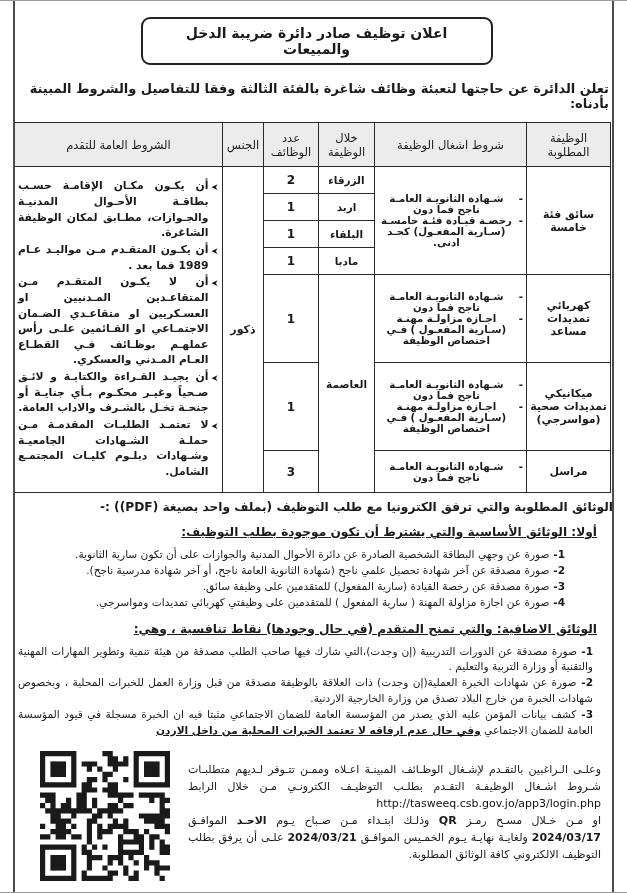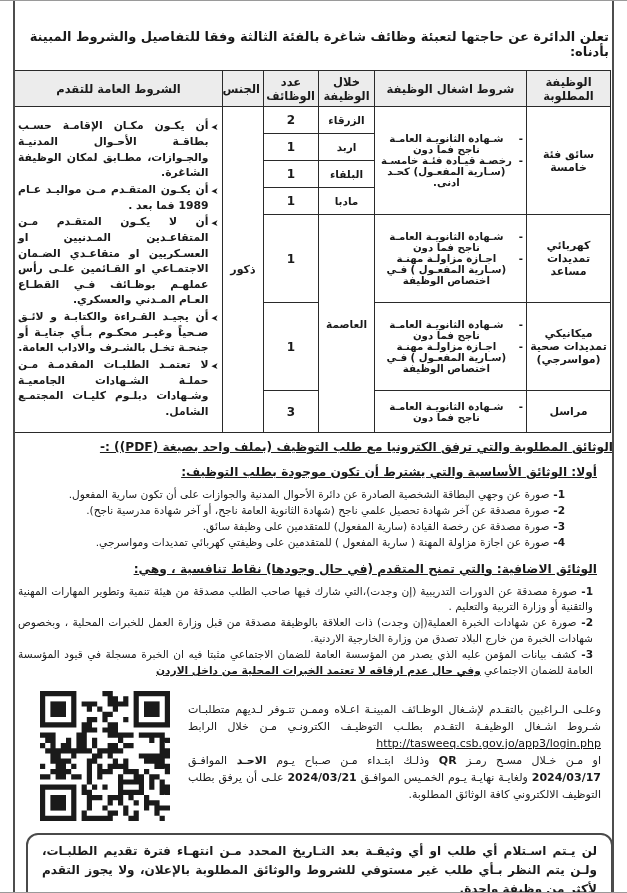--- a/index.html
+++ b/index.html
@@ -15,60 +15,61 @@
   .page::before { content:""; position:absolute; top:0; bottom:0; right:13px; width:2px; background:#4d4d4d; }
 
   .title-box {
     width:352px; margin:4px auto 0 auto; border:2px solid #222; border-radius:9px;
     padding:6px 10px; text-align:center; font-weight:bold; font-size:14px;
   }
   .intro { margin:16px 8px 0 6px; font-weight:bold; font-size:13px; }
 
   table.jobs { border-collapse:collapse; margin:11px 6px 0 auto; width:596px; table-layout:fixed; }
   table.jobs th, table.jobs td { border:1px solid #2a2a2a; vertical-align:middle; padding:2px 3px; }
-  table.jobs th { background:#ececec; font-size:11.5px; font-weight:bold; height:36px; }
+  table.jobs th { background:#ececec; font-size:11.5px; font-weight:normal; height:44px; }
   td.job-title { font-weight:bold; font-size:11px; text-align:center; }
   td.loc { font-size:10.5px; font-weight:bold; text-align:center; height:27px;margin-top:12px; }
   td.cnt { font-size:12px; font-weight:bold; text-align:center; }
   td.gender { font-size:11px; font-weight:bold; text-align:center; }
   td.cond-cell { font-size:10.2px; font-weight:bold; padding:3px 6px; }
   .cond-item { display:flex; gap:4px; text-align:center; }
   .cond-item .dash { flex:0 0 auto; }
   .cond-item .ct { flex:1; text-align:center; }
   td.general-cell { font-size:10.8px; font-weight:bold; padding:4px 5px; vertical-align:top; }
   .gen-item { display:flex; gap:3px; text-align:justify; margin-bottom:1px; line-height:1.45; }
   .gen-item .arrow { flex:0 0 auto; display:inline-block; transform:scaleX(-1); font-size:9px; padding-top:3px; }
   .gen-item .gt { flex:1; }
 
-  .sec-heading { margin:7px 4px 0 0; font-weight:bold; font-size:12.2px; text-decoration:underline; }
+  .sec-heading { margin:7px 4px 0 0; font-weight:bold; font-size:12.2px; }
   .sub-heading { margin:11px 20px 0 0; font-weight:bold; font-size:12.2px; text-decoration:underline; }
 
   ol.docs { margin:8px 52px 0 30px; font-size:10.6px; list-style:none; counter-reset:doc; }
   ol.docs li { counter-increment:doc; line-height:1.5; text-align:justify; }
   ol.docs li::before { content:counter(doc) "- "; font-weight:bold; }
   ol.docs.wide { margin:8px 24px 0 2px; }
   .emph { font-weight:bold; text-decoration:underline; }
 
   .apply-row { display:flex; margin:10px 16px 0 22px; gap:18px; align-items:flex-start; }
   .apply-text { flex:1; font-size:11px; text-align:justify; line-height:1.55; padding-top:12px; }
   .apply-text .b { font-weight:bold; }
-  .link { text-decoration:underline; color:#111; direction:ltr; unicode-bidi:embed; }
+  .link { color:#111; direction:ltr; unicode-bidi:embed; }
   .qr-wrap { flex:0 0 132px; padding-top:2px; }
   .qr-wrap svg { display:block; }
 
   .bottom-box {
     margin:12px 4px 0 10px; border:2px solid #4a4a4a; border-radius:12px;
     padding:7px 14px 16px 14px; font-weight:bold; font-size:12px; text-align:justify; line-height:1.6;
   }
 </style>
 </head>
 <body>
 
 <div class="page">
 
+  <div class="title-box">اعلان توظيف صادر دائرة ضريبة الدخل والمبيعات</div>
 
   <p class="intro">تعلن الدائرة عن حاجتها لتعبئة وظائف شاغرة بالفئة الثالثة وفقا للتفاصيل والشروط المبينة بأدناه:</p>
 
   <table class="jobs">
     <colgroup>
       <col style="width:84px">
         <col style="width:152px">
         <col style="width:56px">
       <col style="width:55px">
         <col style="width:41px">
@@ -174,21 +175,21 @@
         </td>
         <td class="cnt">3</td>
       </tr>
     </tbody>
   </table>
 
   <div class="sec-heading">الوثائق المطلوبة  والتي ترفق الكترونيا مع طلب التوظيف (بملف واحد بصيغة (PDF)) :-</div>
 
   <div class="sub-heading">أولا: الوثائق الأساسية والتي يشترط أن تكون موجودة بطلب التوظيف:</div>
   <ol class="docs">
-    <li>صورة عن وجهي البطاقة الشخصية الصادرة عن دائرة الأحوال المدنية والجوازات على أن تكون سارية المفعول.</li>
+    <li>صورة عن وجهي البطاقة الشخصية الصادرة عن دائرة الأحوال المدنية والجوازات على أن تكون سارية الثانوية.</li>
     <li>صورة مصدقة عن آخر شهادة تحصيل علمي ناجح (شهادة الثانوية العامة ناجح، أو آخر شهادة مدرسية ناجح).</li>
     <li>صورة مصدقة عن رخصة القيادة (سارية المفعول) للمتقدمين على وظيفة سائق.</li>
     <li>صورة عن اجازة مزاولة المهنة ( سارية المفعول ) للمتقدمين على وظيفتي كهربائي تمديدات ومواسرجي.</li>
   </ol>
 
   <div class="sub-heading">الوثائق الاضافية:  والتي تمنح المتقدم (في حال وجودها) نقاط تنافسية ، وهي:</div>
   <ol class="docs wide">
     <li><span>صورة مصدقة عن الدورات التدريبية (إن وجدت)،التي شارك فيها صاحب الطلب مصدقة من هيئة تنمية وتطوير المهارات المهنية والتقنية أو وزارة التربية والتعليم .</span><span class="emph"></span></li>
     <li><span>صورة عن شهادات الخبرة العملية(إن وجدت) ذات العلاقة بالوظيفة مصدقة من قبل وزارة العمل للخبرات المحلية ، وبخصوص شهادات الخبرة من خارج البلاد تصدق من وزارة الخارجية الاردنية.</span><span class="emph"></span></li>
     <li><span>كشف بيانات المؤمن عليه الذي يصدر من المؤسسة العامة للضمان الاجتماعي مثبتا فيه ان الخبرة مسجلة في قيود المؤسسة العامة للضمان الاجتماعي </span><span class="emph">وفي حال عدم ارفاقه لا تعتمد الخبرات المحلية من داخل الاردن</span></li>

